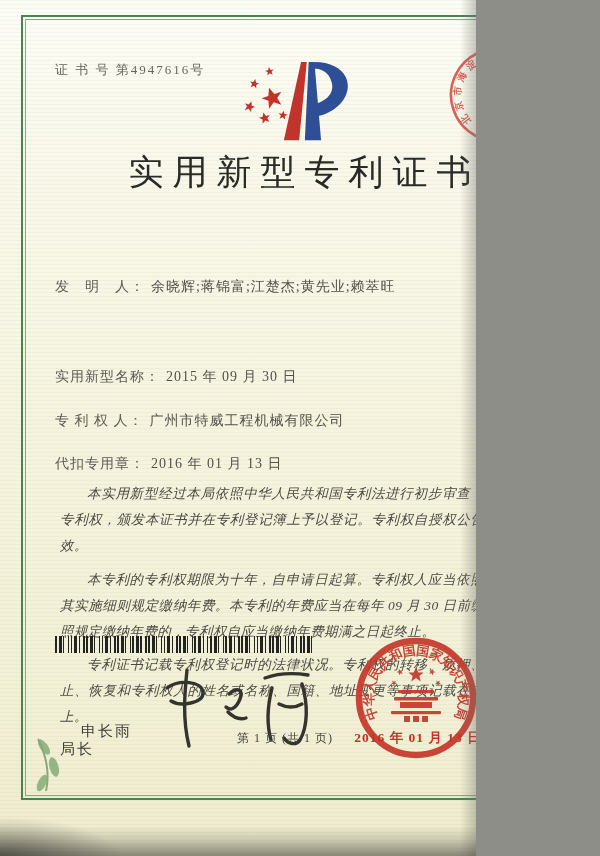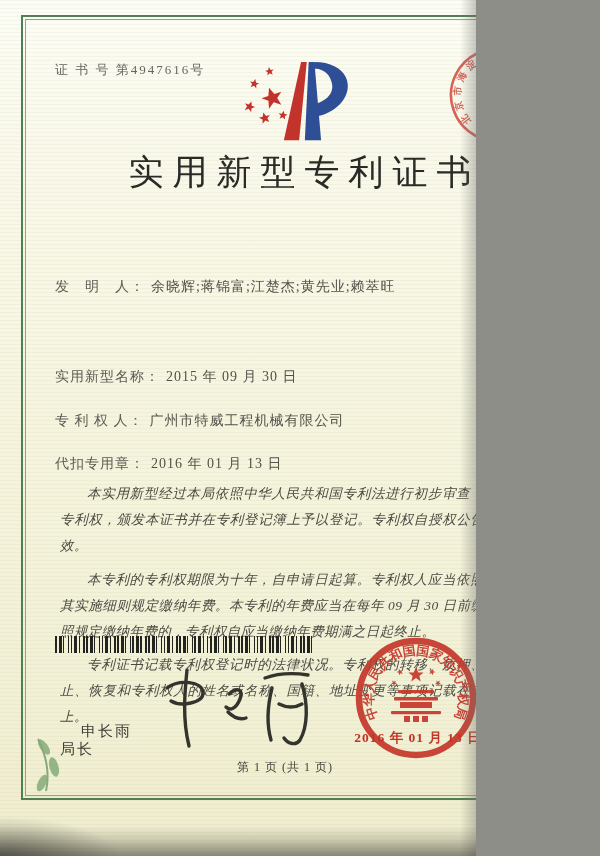--- a/index.html
+++ b/index.html
@@ -39,21 +39,21 @@
       #23231f 8px 9px,rgba(0,0,0,0) 9px 12.5px,
       #23231f 12.5px 14px,rgba(0,0,0,0) 14px 15.5px);}
   .signer-role{position:absolute;left:60px;top:694px;font-size:15px;color:#3d3d38;
     font-family:"Liberation Sans","DejaVu Sans",sans-serif;letter-spacing:2px;margin-top:46px;}
   .signer-name{position:absolute;left:60px;top:722px;font-size:15px;color:#3d3d38;
     font-family:"Liberation Sans","DejaVu Sans",sans-serif;letter-spacing:2px;margin-left:21px;}
   .signature{position:absolute;left:145px;top:658px;}
   .seal{position:absolute;left:346px;top:628px;opacity:.93;}
   .seal-date{position:absolute;left:340px;top:729px;width:156px;text-align:center;
     font-size:13.5px;font-weight:bold;color:#c23424;letter-spacing:1px;white-space:nowrap;}
-  .footer-page{position:absolute;left:185px;top:759px;width:200px;text-align:center;
+  .footer-page{position:absolute;left:185px;top:730px;width:200px;text-align:center;
     font-size:12px;color:#45443c;letter-spacing:1px;}
   .flourish-br{position:absolute;left:486px;top:686px;opacity:.9;}
   .flourish-bl{position:absolute;left:30px;top:733px;opacity:.7;}
 </style>
 </head>
 <body>
 
 <div class="paper">
 
   <div class="frame">

